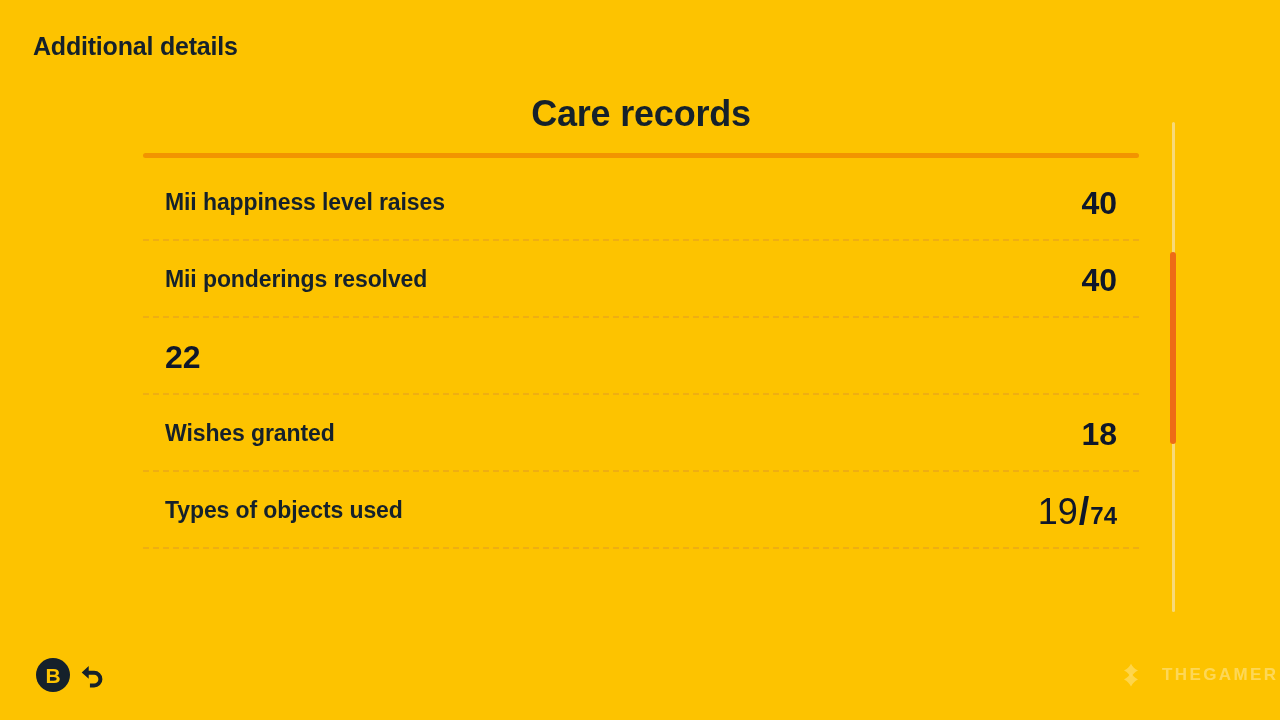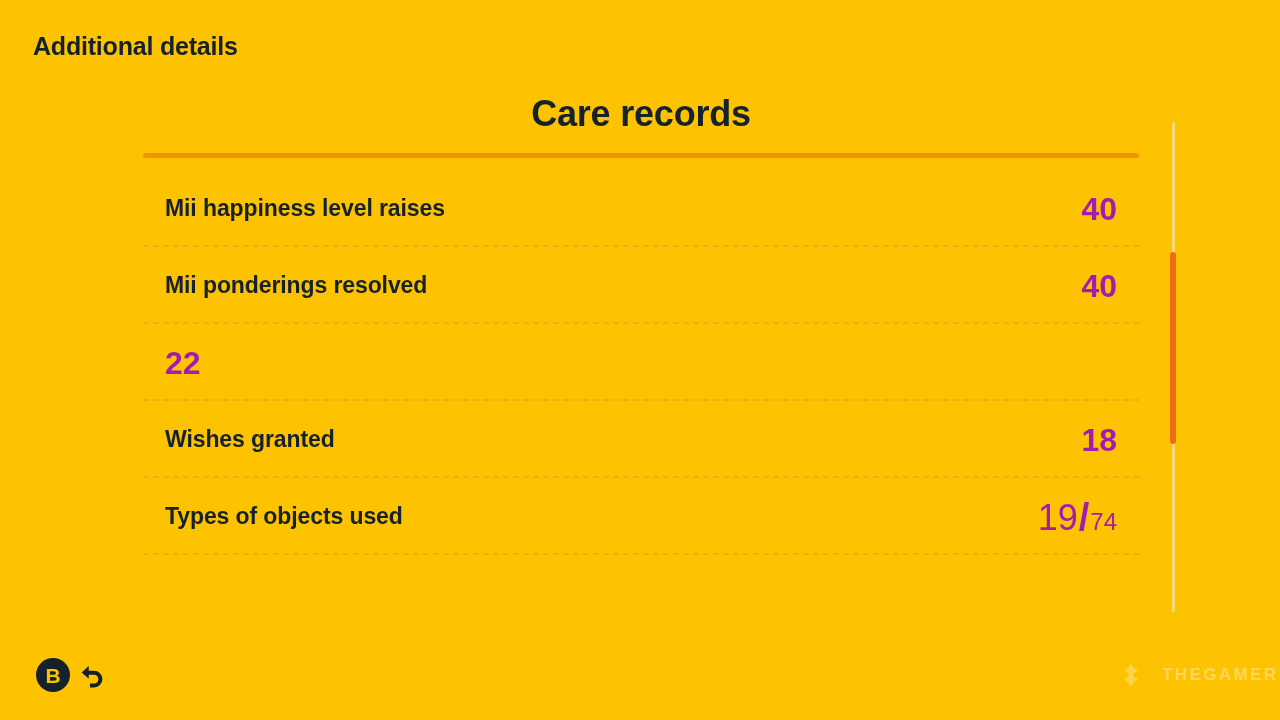--- a/index.html
+++ b/index.html
@@ -52,21 +52,21 @@
   }
   .panel-rule {
     margin-top: 21px;
     height: 5px;
     border-radius: 3px;
     background: #F29400;
   }
 
   
   .rows {
-    margin-top: 12px;
+    margin-top: 6px;
   }
   .row {
     position: relative;
     height: 77px;
     display: flex;
     align-items: center;
     justify-content: space-between;
     padding: 0 22px 0 22px;
     box-sizing: border-box;
   }
@@ -83,40 +83,40 @@
     font-size: 23px;
     font-weight: bold;
     letter-spacing: -0.1px;
     color: #15212B;
     white-space: nowrap;
   }
   .row-value {
     font-size: 32px;
     font-weight: bold;
     letter-spacing: 0px;
-    color: #a21caf;
+    color: #0f172a;
     white-space: nowrap;
     line-height: 1;
     display: flex;
     align-items: baseline;
   }
   .frac-num {
     font-size: 36px;
     font-weight: normal;
     line-height: 1;
   }
   .frac-slash {
     font-size: 38px;
     font-weight: bold;
     line-height: 1;
     padding: 0 1px;
   }
   .frac-den {
     font-size: 24px;
-    font-weight: normal;
+    font-weight: bold;
     line-height: 1;
   }
 
   
   .land-squares {
     display: flex;
     align-items: center;
     gap: 2px;
   }
   .land-sq {

